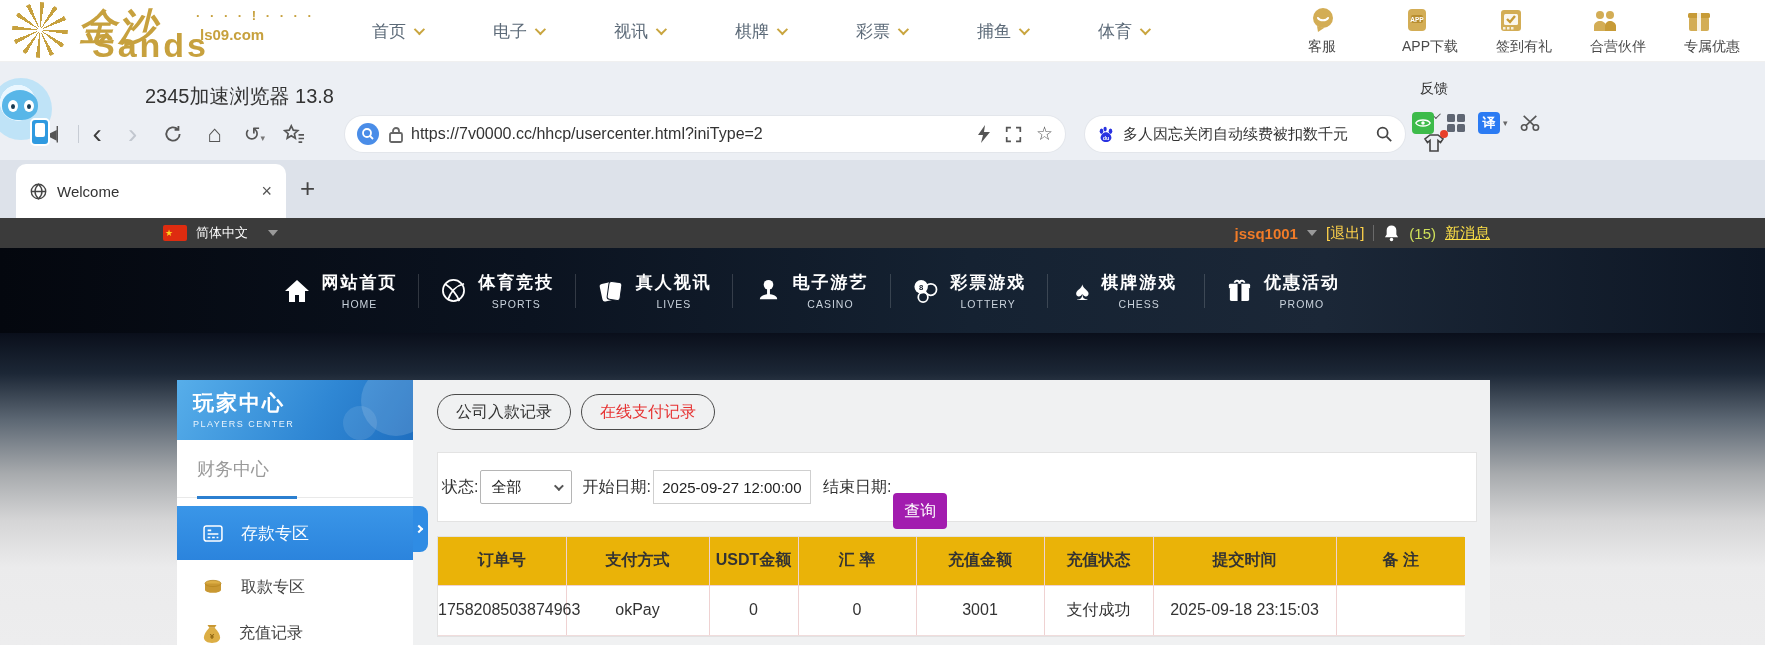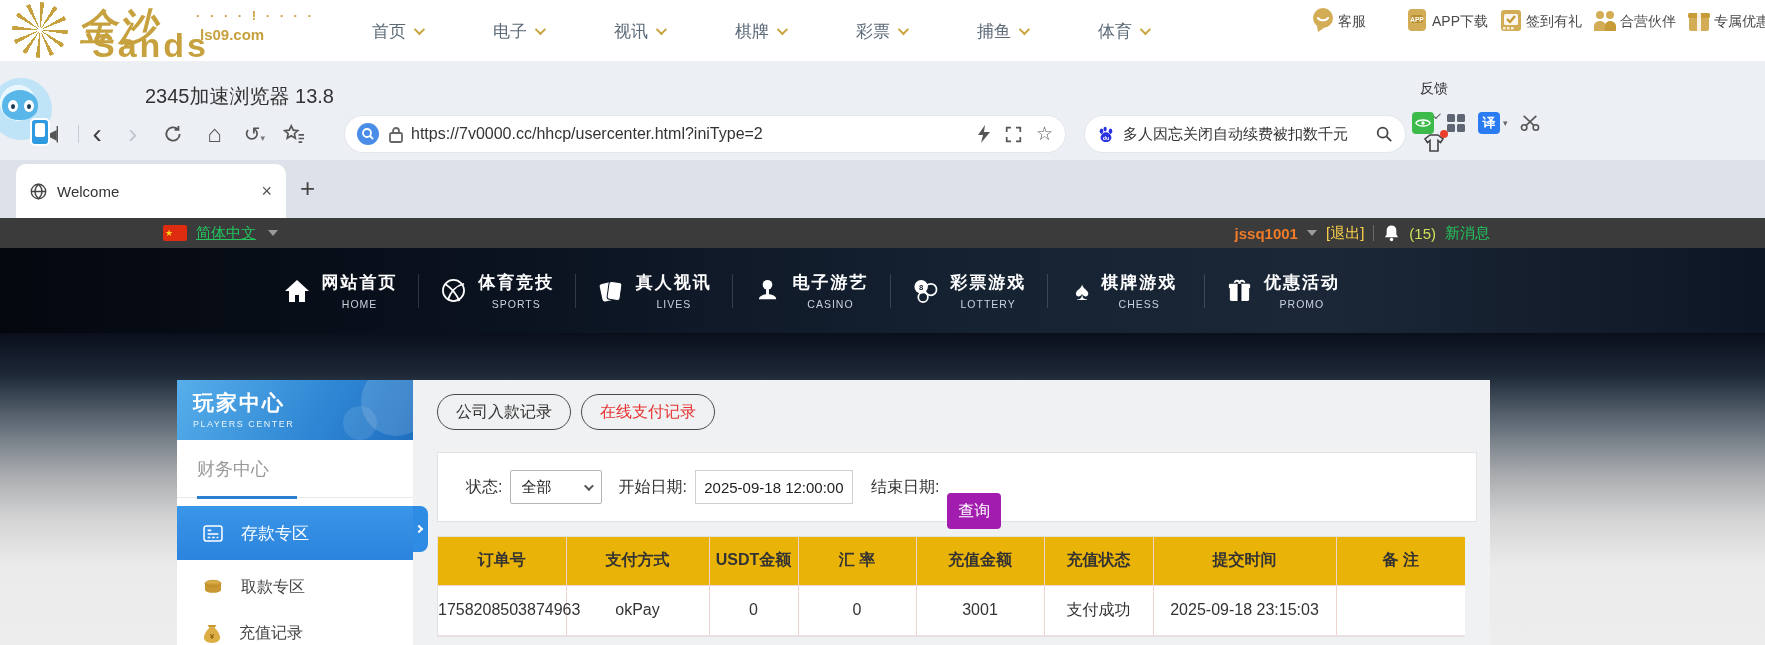--- a/index.html
+++ b/index.html
@@ -11,21 +11,21 @@
     background:repeating-conic-gradient(#c7a13e 0deg 9deg, #ffffff 9deg 30deg); }
   .logo-cn { position:absolute; left:78px; top:2px; font-size:38px; font-weight:bold; color:#c7a13e; font-style:italic; letter-spacing:2px; }
   .logo-dots { position:absolute; left:196px; top:8px; color:#c7a13e; font-size:13px; letter-spacing:3px; font-weight:bold; }
   .logo-domain { position:absolute; left:200px; top:26px; color:#c7a13e; font-size:15px; font-weight:bold; }
   .logo-en { position:absolute; left:92px; top:26px; font-size:34px; font-weight:bold; color:#c7a13e; letter-spacing:3px; }
   .gold-nav { position:absolute; left:372px; top:0; height:62px; display:flex; align-items:center; gap:71px; }
   .gold-nav-item { display:flex; align-items:center; gap:8px; cursor:pointer; }
   .gold-nav-item span.lbl { font-size:17px; color:#5c6a78; }
   .chev-gold { width:8px; height:8px; border-right:2px solid #c9a53f; border-bottom:2px solid #c9a53f; transform:rotate(45deg) translateY(-2px); }
   .quick-links { position:absolute; left:1308px; top:5px; display:flex; gap:8px; }
-  .quick-item { width:86px; display:flex; flex-direction:row; align-items:center; cursor:pointer; }
+  .quick-item { width:86px; display:flex; flex-direction:column; cursor:pointer; }
   .quick-item .q-icon { width:30px; height:30px; display:flex; align-items:center; justify-content:center; }
   .quick-item .q-label { font-size:14px; color:#4a4a4a; margin-top:3px; white-space:nowrap; }
 
   
   .chrome { position:absolute; left:0; top:62px; width:1765px; height:98px; background:#eceff4; }
   .mascot { position:absolute; left:-10px; top:78px; width:62px; height:62px; border-radius:50%; background:radial-gradient(circle at 45% 40%, #eaf7ff 0 35%, #bfe3f7 36% 100%); z-index:5; }
   .mascot .blob { position:absolute; left:12px; top:12px; width:36px; height:30px; border-radius:50% 50% 45% 45%; background:#58b6e8; }
   .mascot .eye { position:absolute; top:22px; width:10px; height:12px; border-radius:50%; background:#fff; }
   .mascot .eye:after { content:""; position:absolute; left:3px; top:4px; width:4px; height:5px; border-radius:50%; background:#173a52; }
   .phone-badge { position:absolute; left:30px; top:118px; width:20px; height:28px; border-radius:5px; background:#2f9ae0; z-index:6; border:2px solid #fff; }
@@ -51,33 +51,33 @@
   
   .tabstrip { position:absolute; left:0; top:160px; width:1765px; height:58px; background:#dde2ea; }
   .tab-active { position:absolute; left:16px; top:4px; width:270px; height:54px; background:#fff; border-radius:10px 10px 0 0; display:flex; align-items:center; padding:0 14px; }
   .tab-title { font-size:15px; color:#333; margin-left:10px; flex:1; }
   .tab-close { font-size:18px; color:#555; cursor:pointer; }
   .tab-new { position:absolute; left:300px; top:12px; font-size:26px; color:#444; cursor:pointer; line-height:32px; }
 
   
   .userbar { position:absolute; left:0; top:218px; width:1765px; height:30px; background:#3b3b3b; z-index:10; }
   .flag { position:absolute; left:163px; top:7px; width:24px; height:16px; background:#de2c10; border-radius:2px; color:#ffd21e; font-size:9px; line-height:16px; text-align:left; padding-left:2px; }
-  .lang-lbl { position:absolute; left:196px; top:6px; color:#22c55e; font-size:15px;text-decoration:underline; }
+  .lang-lbl { position:absolute; left:196px; top:6px; color:#ffffff; font-size:13px; }
   .tri-down { width:0; height:0; border-left:5px solid transparent; border-right:5px solid transparent; border-top:6px solid #9a9a9a; }
   .lang-tri { position:absolute; left:268px; top:12px; }
   .user-group { position:absolute; right:275px; top:0; height:30px; display:flex; align-items:center; gap:9px; }
   .user-name { color:#f07b28; font-weight:bold; font-size:15px; cursor:pointer; }
   .logout { color:#ffd24a; font-size:15px; cursor:pointer; }
   .msg-count { color:#cfe05a; font-size:15px; }
-  .msg-lbl { color:#22c55e; font-size:15px; }
+  .msg-lbl { color:#fde047; font-size:15px;text-decoration:underline; }
   .vdiv-dark { width:1px; height:16px; background:#6a6a6a; }
 
   
   .mainnav { position:absolute; left:0; top:248px; width:1765px; height:85px; background:linear-gradient(90deg,#04070e 0%,#0b1320 30%,#152232 55%,#1b2737 75%,#0d1624 100%); z-index:9; }
-  .mainnav-inner { position:absolute; left:262px; top:0; width:1100px; height:85px; display:flex; }
+  .mainnav-inner { position:absolute; left:262px; top:0; width:1100px; height:85px; display:flex;justify-content:flex-end; }
   .mn-item { flex:1; display:flex; align-items:center; justify-content:center; gap:12px; position:relative; cursor:pointer; }
   .mn-item:after { content:""; position:absolute; right:0; top:26px; width:1px; height:34px; background:rgba(255,255,255,0.16); }
   .mn-item:last-child:after { display:none; }
   .mn-txt { display:flex; flex-direction:column; align-items:center; }
   .mn-cn { color:#fff; font-size:17px; font-weight:bold; letter-spacing:2px; white-space:nowrap; }
   .mn-en { color:#c9d2dc; font-size:10.5px; letter-spacing:1px; margin-top:4px; }
 
   
   .pagebg { position:absolute; left:0; top:333px; width:1765px; height:312px;
     background:linear-gradient(180deg,#0a0f1b 0%,#1c2736 13%,#5d6874 28%,#a7aaad 45%,#d5d5d6 60%,#ebebec 75%,#ededee 100%); }
@@ -95,21 +95,21 @@
   .sb-item { height:46px; display:flex; align-items:center; gap:18px; padding-left:26px; font-size:16px; color:#454545; cursor:pointer; background:#fff; }
   .sb-item.active { height:54px; margin:8px 0 4px 0; background:linear-gradient(180deg,#3a96e8,#2b84dd); color:#fff; font-size:17px; }
   .side-tab { position:absolute; left:413px; top:506px; width:15px; height:46px; background:#2f8ce4; border-radius:0 8px 8px 0; z-index:13; display:flex; align-items:center; justify-content:center; cursor:pointer; }
   .chev-right-w { width:6px; height:6px; border-right:2px solid #fff; border-bottom:2px solid #fff; transform:rotate(-45deg); margin-left:-3px; }
 
   
   .content { position:absolute; left:413px; top:380px; width:1077px; height:265px; background:#f0f1f2; z-index:11; }
   .pill-row { position:absolute; left:24px; top:14px; display:flex; gap:10px; }
   .pill { height:36px; padding:0 18px; border:1px solid #4a4a4a; border-radius:18px; background:transparent; display:flex; align-items:center; font-size:16px; color:#333; cursor:pointer; }
   .pill.active { color:#e63333; }
-  .filterbox { position:absolute; left:24px; top:72px; width:1040px; height:70px; background:#fff; border:1px solid #e3e3e3; display:flex; align-items:center; padding-left:28px; gap:8px; }
+  .filterbox { position:absolute; left:24px; top:72px; width:1040px; height:70px; background:#fff; border:1px solid #e3e3e3; display:flex; align-items:center; padding-left:4px; gap:2px; }
   .f-label { font-size:16px; color:#333; white-space:nowrap; }
   .f-select { width:92px; height:34px; border:1px solid #b5b5b5; border-radius:2px; background:#fff; display:flex; align-items:center; padding:0 10px; font-size:15px; color:#222; justify-content:space-between; cursor:pointer; margin-right:8px; }
   .chev-dn { width:7px; height:7px; border-right:2px solid #555; border-bottom:2px solid #555; transform:rotate(45deg) translateY(-2px); }
   .f-input { width:158px; height:34px; border:1px solid #cfcfcf; background:#fff; display:flex; align-items:center; justify-content:center; font-size:15px; color:#222; margin-right:10px; cursor:text; white-space:nowrap; }
   .btn-query { width:54px; height:36px; background:#a21caf; border-radius:4px; color:#fff; font-size:16px; display:flex; align-items:center; justify-content:center; cursor:pointer;margin-top:48px; }
 
   .tablewrap { position:absolute; left:24px; top:156px; width:1027px; border:1px solid #e2e2e2; background:#fff; }
   table.data { width:100%; border-collapse:collapse; table-layout:fixed; }
   table.data th { height:48px; background:#eab308; font-size:16px; font-weight:bold; color:#333; border-right:1px solid #efd2d2; border-bottom:1px solid #efd2d2; }
   table.data td { height:50px; background:#fff; font-size:16px; color:#333; text-align:center; border-right:1px solid #efd2d2; border-bottom:1px solid #f0dcdc; }
@@ -506,21 +506,21 @@
     <div class="pill active">在线支付记录</div>
   </div>
 
   <div class="filterbox">
     <span class="f-label">状态:</span>
     <div class="f-select">
       <span>全部</span>
       <span class="chev-dn"></span>
     </div>
     <span class="f-label">开始日期:</span>
-    <div class="f-input">2025-09-18 12:00:00</div>
+    <div class="f-input">2025-09-27 12:00:00</div>
     <span class="f-label">结束日期:</span>
     <div class="btn-query">查询</div>
   </div>
 
   <div class="tablewrap">
     <table class="data">
       <colgroup>
         <col style="width:128px">
           <col style="width:143px">
           <col style="width:89px">

